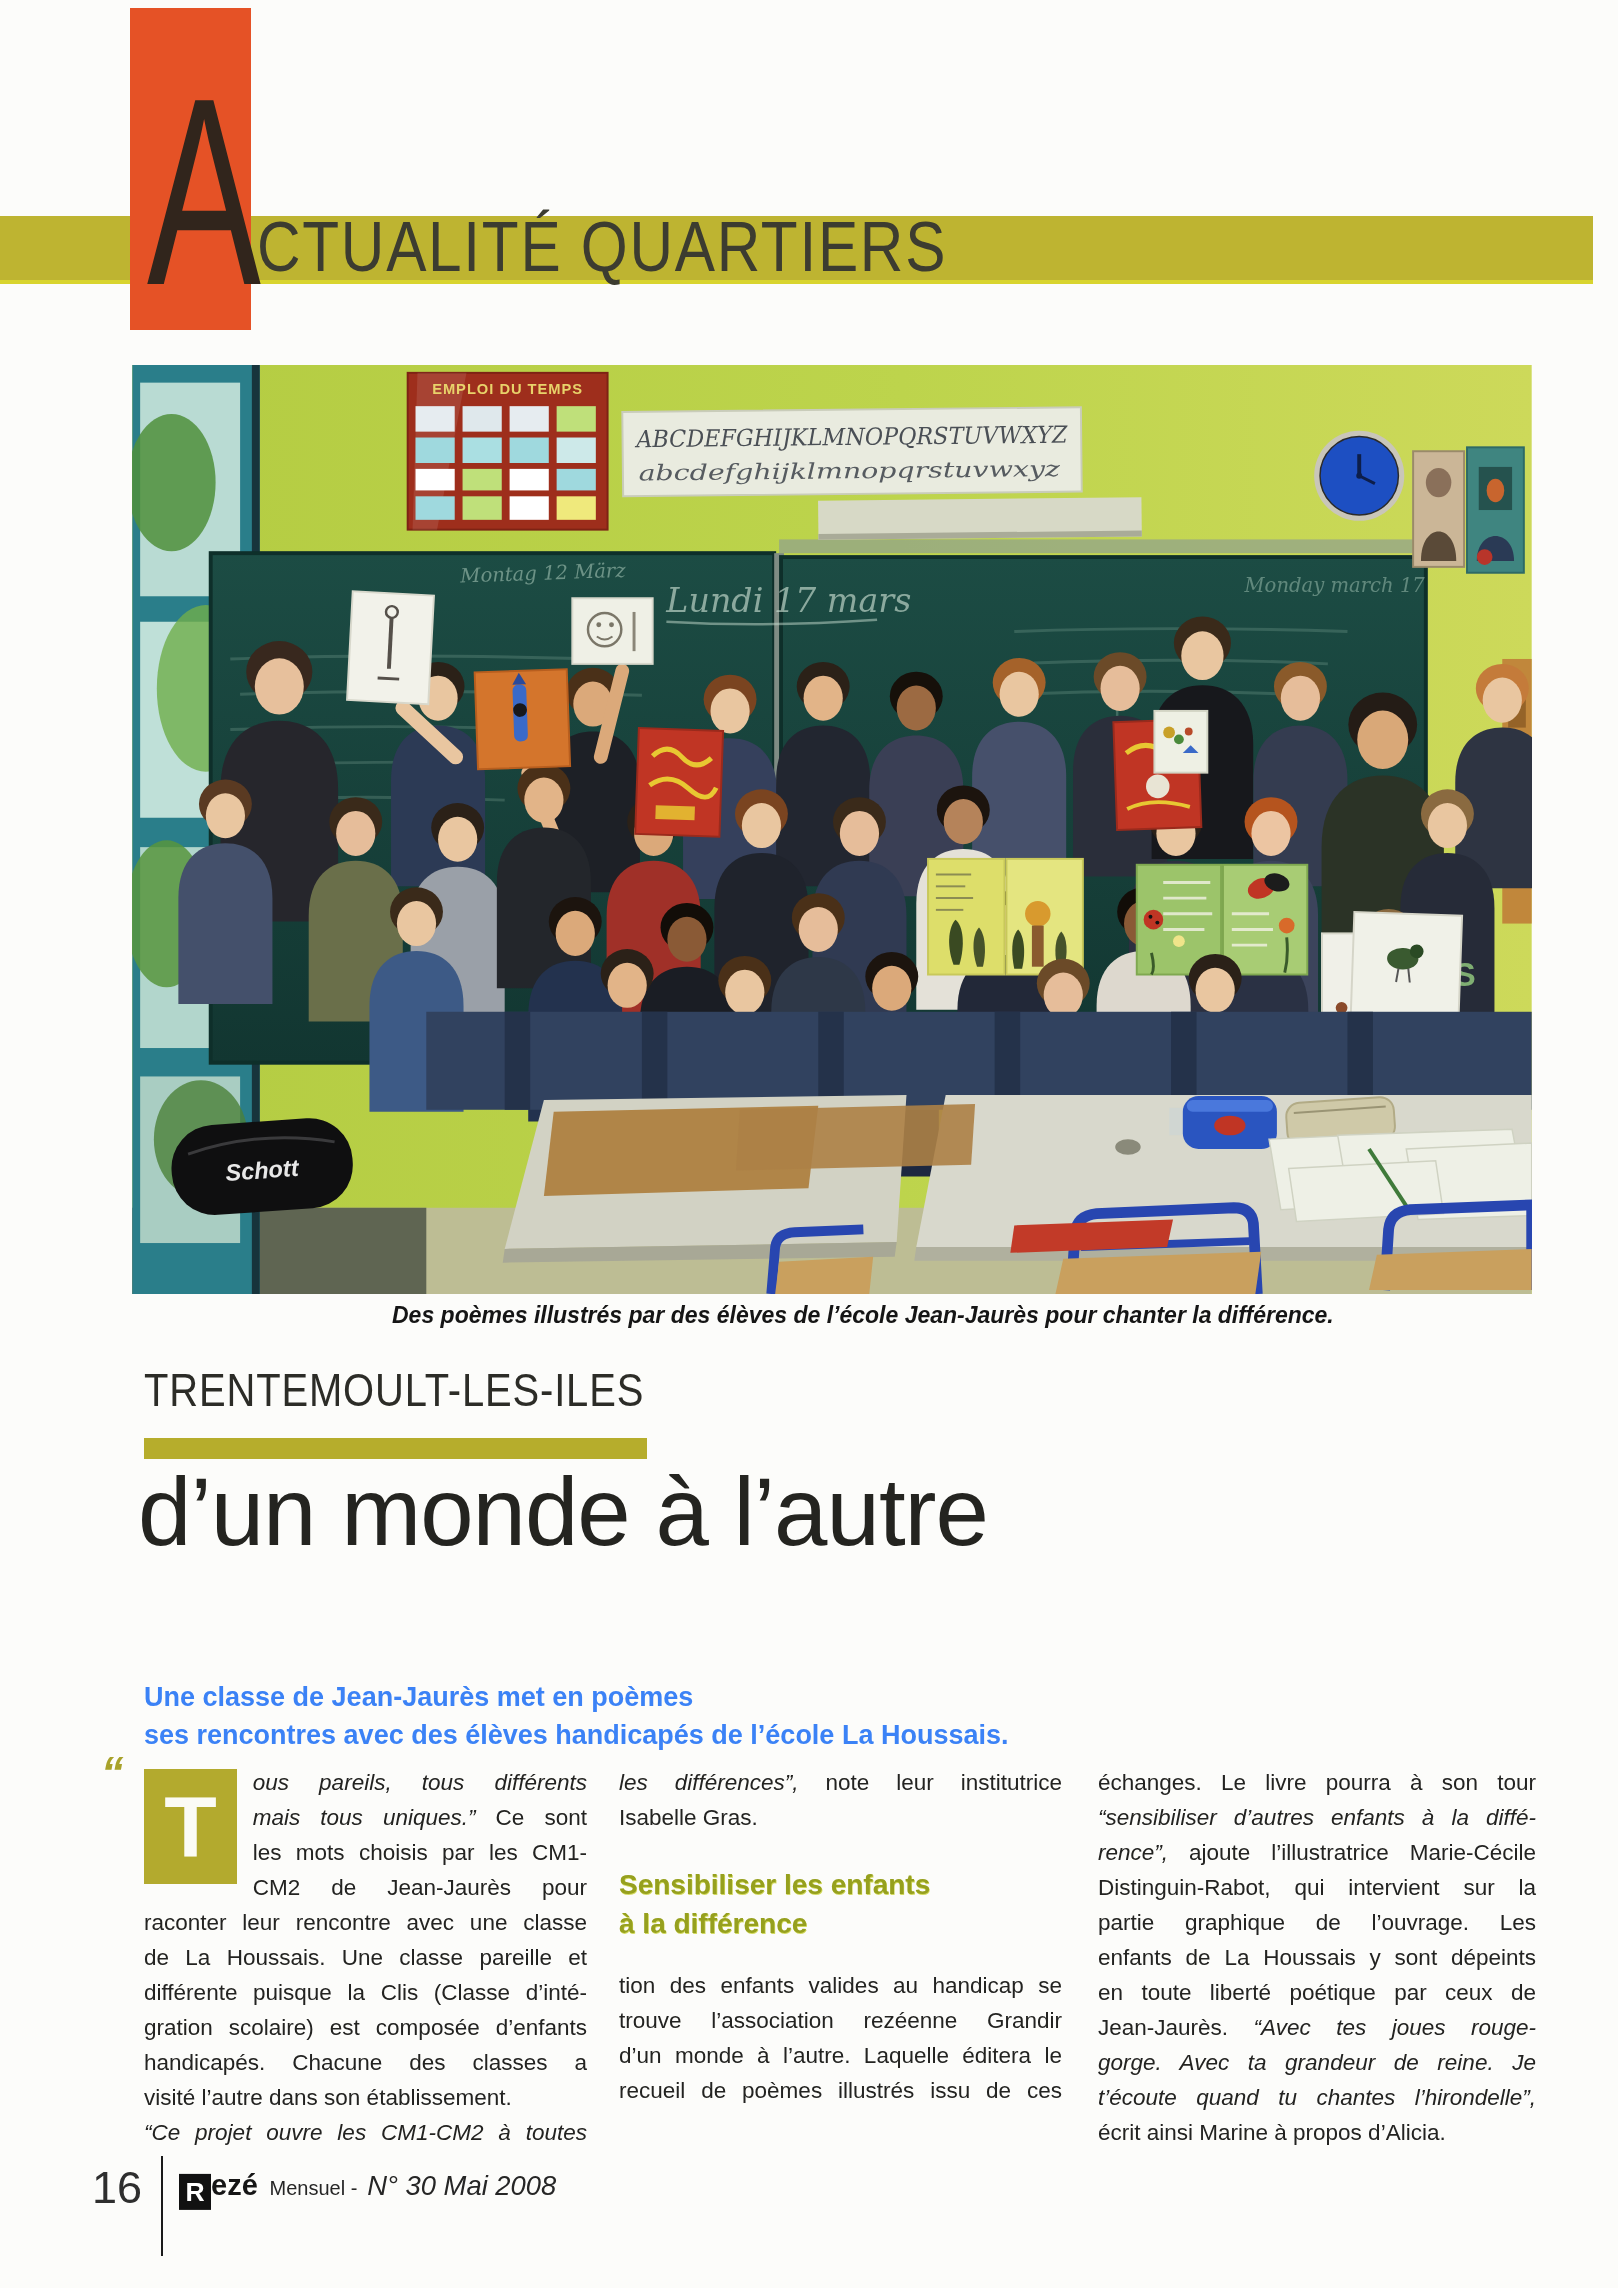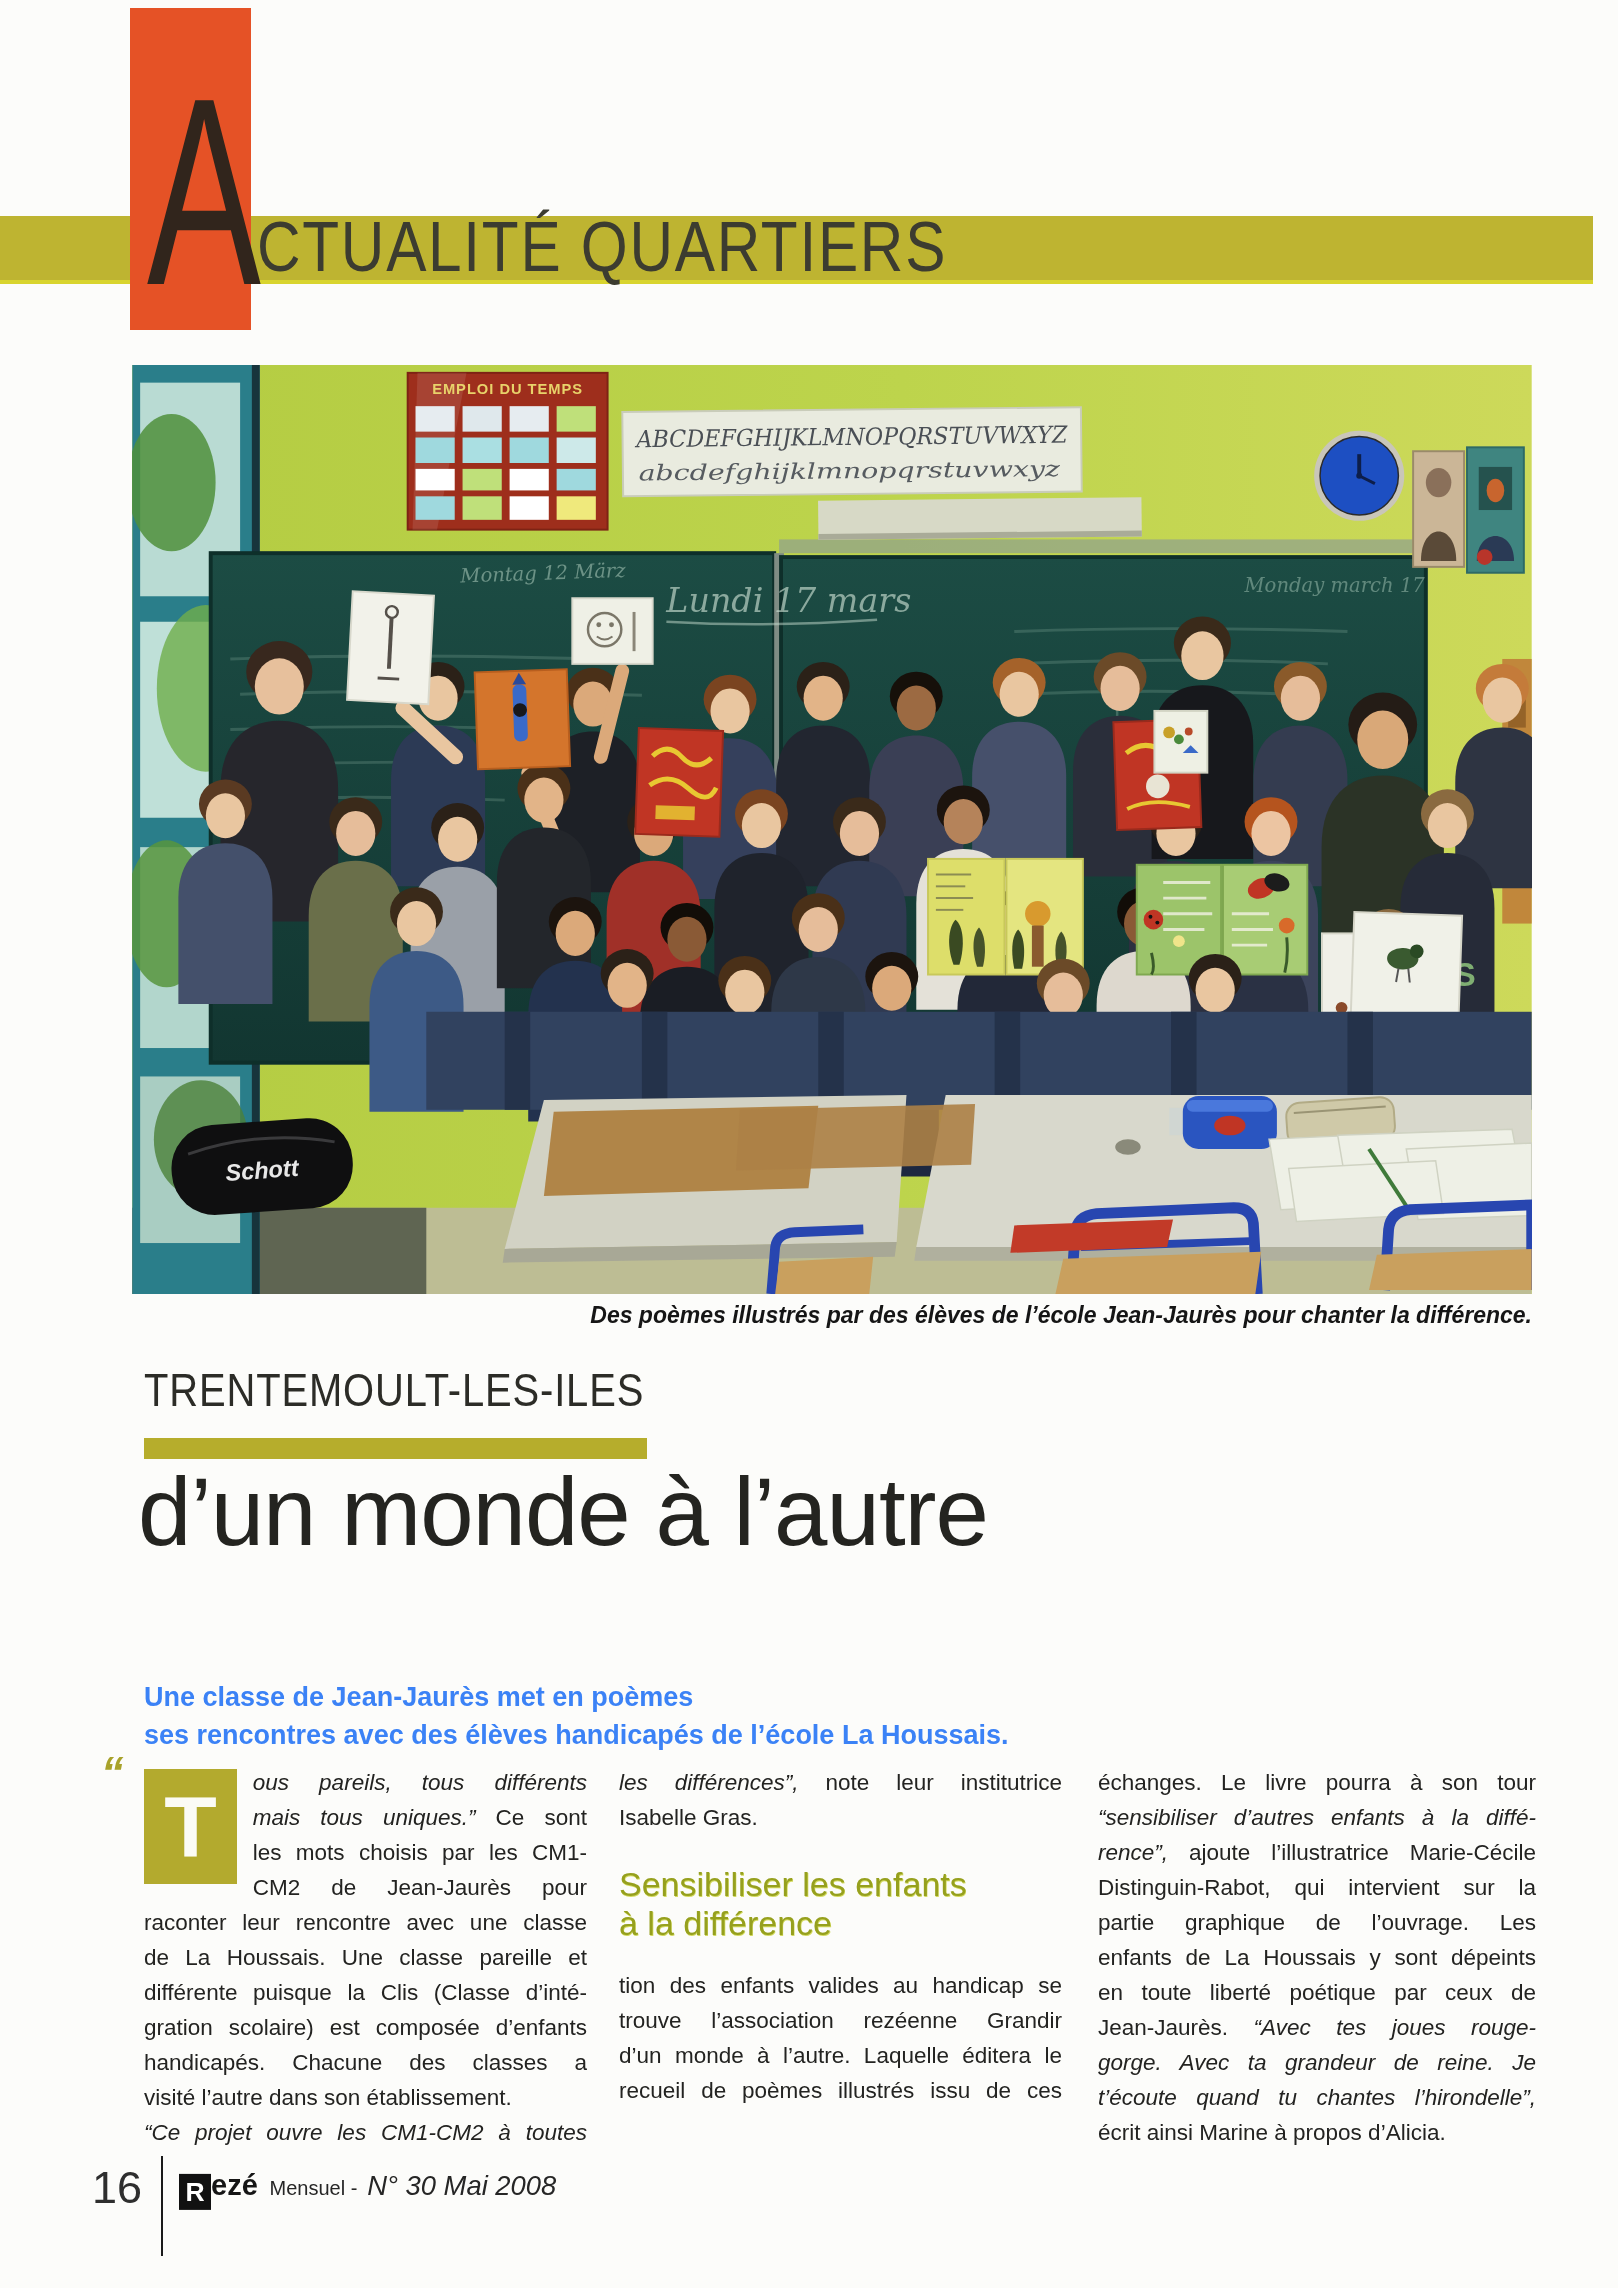--- a/index.html
+++ b/index.html
@@ -10,40 +10,40 @@
   
   .band{left:0;top:216px;width:1593px;height:64px;background:#beb431;border-bottom:4.9px solid #d8d42e;z-index:1;}
   .band-title{left:257px;top:210px;height:74px;font-size:71px;letter-spacing:2px;color:#3c3c30;
               transform:scaleX(0.85);transform-origin:left center;white-space:nowrap;z-index:2;line-height:74px;}
   .orange-block{left:130px;top:7.8px;width:121px;height:322px;background:#e55226;z-index:3;}
   .letterA{left:123px;top:73px;width:133px;text-align:center;font-size:267px;line-height:237px;font-weight:400;
            color:#31251c;transform:scaleX(0.64);transform-origin:center top;z-index:4;}
 
   
   .photo{left:132px;top:365px;width:1400px;height:929px;z-index:2;}
-  .caption{left:392px;top:1302px;width:1140px;text-align:right;font-size:23px;font-weight:bold;
+  .caption{left:392px;top:1302px;width:1140px;text-align:left;font-size:23px;font-weight:bold;
            font-style:italic;color:#151515;}
 
   
   .kicker{left:144px;top:1362px;font-size:47px;color:#2c2c27;letter-spacing:1px;
           transform:scaleX(0.85);transform-origin:left center;white-space:nowrap;}
   .kicker-bar{left:144px;top:1438px;width:503px;height:20.6px;background:#b6ad2c;}
   .headline{left:138px;top:1457px;width:1176px;font-size:96px;line-height:109px;color:#242420;
             font-weight:300;letter-spacing:-1px;}
   .standfirst{left:144px;top:1678px;width:1029px;font-size:27px;line-height:38px;font-weight:bold;color:#3b82f6;}
 
   
   .col{position:absolute;top:1765px;font-size:22.5px;line-height:35px;color:#232321;}
   .col1{left:144px;width:443px;}
   .col2{left:619px;width:443px;}
   .col3{left:1098px;width:438px;}
   .bl{text-align:justify;text-align-last:justify;}
   .bl.ll{text-align-last:left;}
   .it{font-style:italic;}
-  .subline{color:#96a01e;font-weight:normal;font-size:34px;line-height:39px;text-shadow:0.6px 0.6px 0 #d3da5e;}
+  .subline{color:#96a01e;font-weight:bold;font-size:28px;line-height:39px;text-shadow:0.6px 0.6px 0 #d3da5e;}
   .dropcap{float:left;width:93px;height:115px;background:#b3aa2e;margin:3.9px 15.7px 2px 0;
            display:flex;align-items:center;justify-content:center;}
   .dropcap span{color:#fbfbf5;font-size:86px;font-weight:bold;line-height:86px;}
   .openquote{position:absolute;left:-43px;top:-9.8px;font-size:45px;font-weight:bold;color:#a8a22a;font-style:italic;}
 
   
   .footer-num{left:92px;top:2162px;font-size:45px;color:#2e2e2e;}
   .footer-rule{left:161px;top:2156px;width:2px;height:100px;background:#1a1a1a;}
   .footer-line{left:179px;top:2168px;display:flex;align-items:baseline;white-space:nowrap;}
   .logo-r{display:inline-flex;align-items:center;justify-content:center;width:32px;height:36px;

